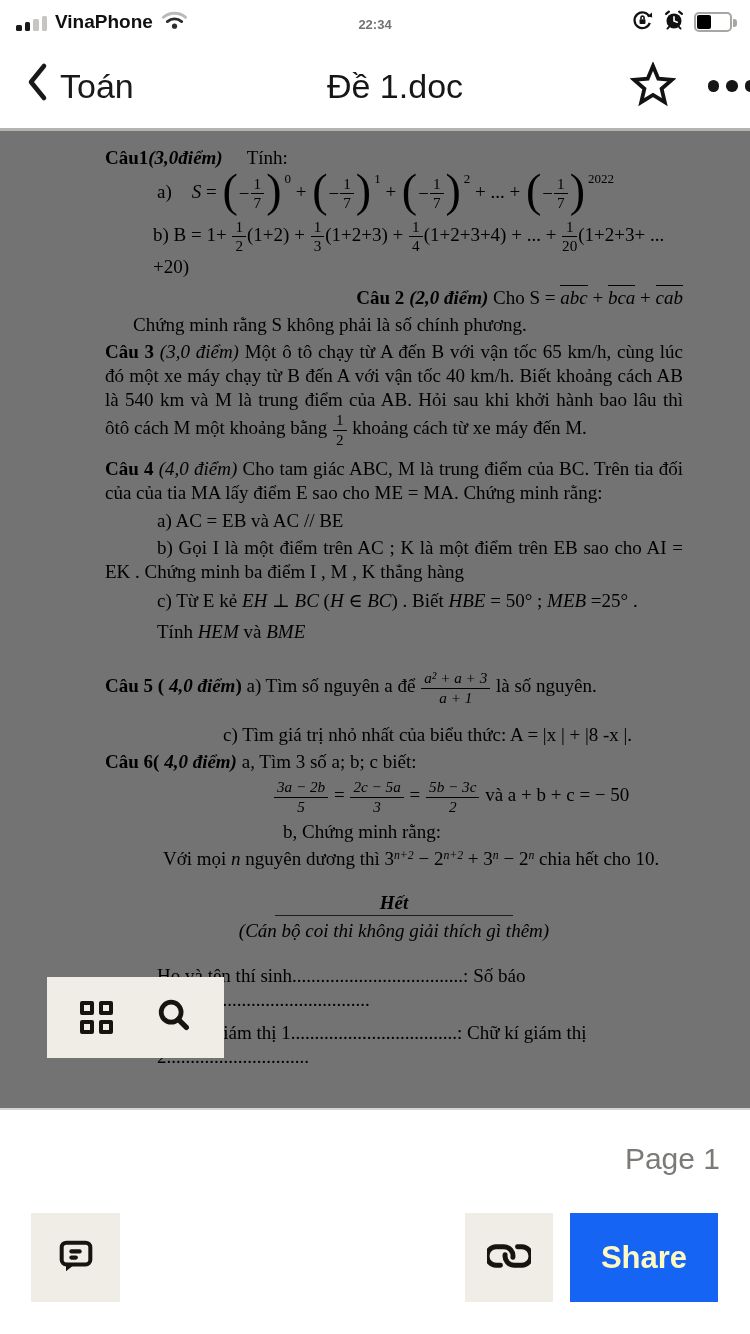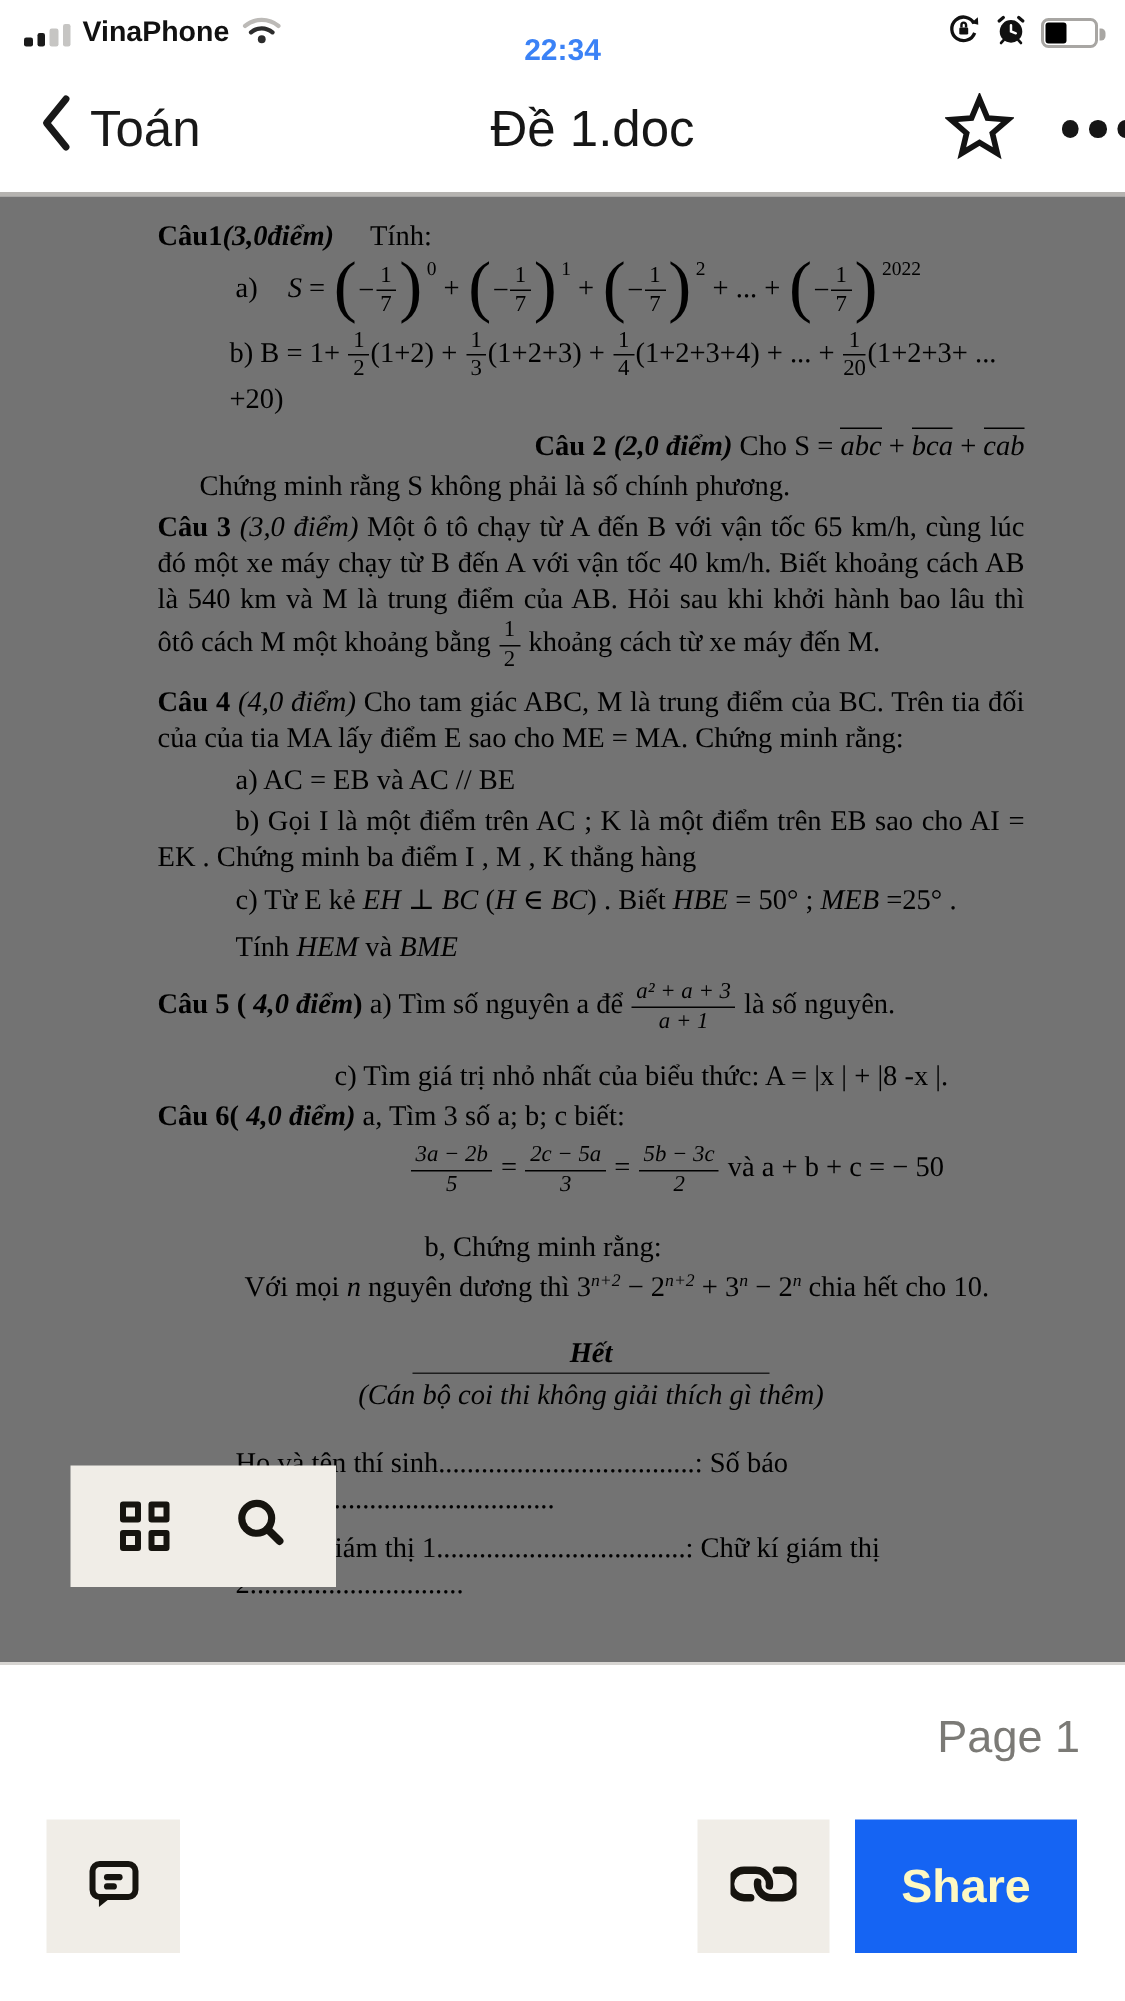--- a/index.html
+++ b/index.html
@@ -9,22 +9,22 @@
   
   .statusbar{position:absolute;top:0;left:0;width:750px;height:44px;}
   .sb-left{position:absolute;left:16px;top:0;height:44px;display:flex;align-items:center;gap:8px;}
   .signal{display:flex;align-items:flex-end;gap:3px;height:17px;}
   .signal i{display:block;width:5.5px;border-radius:1.5px;background:#1a1a1a;}
   .signal i:nth-child(1){height:6px;}
   .signal i:nth-child(2){height:9px;}
   .signal i:nth-child(3){height:12px;background:#c6c5c3;}
   .signal i:nth-child(4){height:15px;background:#c6c5c3;}
   .carrier{font-size:19px;font-weight:700;color:#111;}
-  .sb-time{position:absolute;left:0;right:0;top:12px;height:44px;display:flex;align-items:center;justify-content:center;
-           font-size:20px;font-weight:700;color:#3b82f6;}
+  .sb-time{position:absolute;left:0;right:0;top:2px;height:44px;display:flex;align-items:center;justify-content:center;
+           font-size:13px;font-weight:700;color:#737373;}
   .sb-right{position:absolute;right:12px;top:0;height:44px;display:flex;align-items:center;gap:9px;}
   .batt{position:relative;width:44px;height:22px;}
   .batt .bbody{position:absolute;left:0;top:1px;width:38px;height:20px;border:2px solid #a8a6a3;border-radius:5px;box-sizing:border-box;background:#fff;}
   .batt .bfill{position:absolute;left:3px;top:4px;width:14px;height:14px;background:#000;border-radius:2px;}
   .batt .bnub{position:absolute;left:39px;top:8px;width:4px;height:8px;background:#a8a6a3;border-radius:0 3px 3px 0;}
 
   
   .navbar{position:absolute;top:44px;left:0;width:750px;height:84px;padding-left:40px;}
   .back{position:absolute;left:26px;top:0;height:84px;display:flex;align-items:center;gap:10px;
         background:none;border:none;padding:0;font-size:34px;color:#191919;cursor:pointer;
@@ -194,25 +194,25 @@
           </span></div>
         <div class="dline" style="padding-left: 48px; margin-top: 7px;"><span>b) B = 1+ </span><span class="frac"><span class="fn">1</span><span class="fd">2</span></span><span>(1+2) + </span><span class="frac"><span class="fn">1</span><span class="fd">3</span></span><span>(1+2+3) + </span><span class="frac"><span class="fn">1</span><span class="fd">4</span></span><span>(1+2+3+4) + ... + </span><span class="frac"><span class="fn">1</span><span class="fd">20</span></span><span>(1+2+3+ ... +20)</span></div>
         <div class="dline" style="margin-top: 7px; text-align: right;"><span class="bd">Câu 2 </span><span class="bd it">(2,0 điểm)</span><span>  Cho S =  </span><span class="ov">abc</span><span> + </span><span class="ov">bca</span><span> + </span><span class="ov">cab</span></div>
         <div class="dline" style="padding-left: 28px;"><span>Chứng minh rằng S không phải là số chính phương.</span></div>
         <div class="dline just" style="margin-top: 3px;"><span class="bd">Câu 3 </span><span class="it">(3,0 điểm)</span><span>  Một ô tô chạy từ A đến B với vận tốc 65 km/h, cùng lúc đó một  xe máy chạy từ B đến A với vận tốc 40 km/h. Biết khoảng cách AB là 540 km và M là trung điểm của AB. Hỏi sau khi khởi hành bao lâu thì ôtô cách M một khoảng bằng </span><span class="frac"><span class="fn">1</span><span class="fd">2</span></span><span> khoảng cách từ xe máy đến M.</span></div>
         <div class="dline just" style="margin-top: 9px;"><span class="bd">Câu 4 </span><span class="it">(4,0 điểm)</span><span>  Cho tam giác ABC, M là trung điểm của BC. Trên tia đối của của tia MA lấy điểm E sao cho ME = MA. Chứng minh rằng:</span></div>
         <div class="dline" style="padding-left: 52px;"><span>a) AC = EB và   AC // BE</span></div>
         <div class="dline just" style="text-indent: 52px;"><span>b) Gọi I là một điểm trên AC ; K là một điểm trên EB sao cho AI = EK . Chứng minh ba điểm I , M , K  thẳng hàng</span></div>
         <div class="dline" style="padding-left: 52px; margin-top: 5px;"><span>c) Từ E kẻ </span><span class="it">EH</span><span> ⊥ </span><span class="it">BC</span><span>  (</span><span class="it">H</span><span> ∈ </span><span class="it">BC</span><span>) . Biết </span><span class="it">HBE</span><span> = 50° ; </span><span class="it">MEB</span><span> =25° .</span></div>
         <div class="dline" style="padding-left: 52px; margin-top: 7px;"><span>Tính  </span><span class="it">HEM</span><span>  và </span><span class="it">BME</span></div>
-        <div class="dline" style="margin-top: 9px;"><span class="bd">Câu 5 ( </span><span class="bd it">4,0 điểm</span><span class="bd">) </span><span>a) Tìm số nguyên a để </span><span class="frac it"><span class="fn">a² + a + 3</span><span class="fd">a + 1</span></span><span> là số nguyên.</span></div>
+        <div class="dline" style="margin-top: 26px;"><span class="bd">Câu 5 ( </span><span class="bd it">4,0 điểm</span><span class="bd">) </span><span>a) Tìm số nguyên a để </span><span class="frac it"><span class="fn">a² + a + 3</span><span class="fd">a + 1</span></span><span> là số nguyên.</span></div>
         <div class="dline" style="padding-left: 118px; margin-top: 17px;"><span>c) Tìm giá trị nhỏ nhất của biểu thức: A = |x | + |8 -x |.</span></div>
         <div class="dline"><span class="bd">Câu 6( </span><span class="bd it">4,0 điểm)</span><span> a, Tìm 3 số a; b; c biết:</span></div>
         <div class="dline" style="padding-left: 168px; margin-top: 5px;"><span class="frac it"><span class="fn">3a − 2b</span><span class="fd">5</span></span><span> = </span><span class="frac it"><span class="fn">2c − 5a</span><span class="fd">3</span></span><span> = </span><span class="frac it"><span class="fn">5b − 3c</span><span class="fd">2</span></span><span>  và  a + b + c = − 50</span></div>
-        <div class="dline" style="padding-left: 178px; margin-top: 22px;"><span>b, Chứng minh rằng:</span></div>
+        <div class="dline" style="padding-left: 178px; margin-top: 5px;"><span>b, Chứng minh rằng:</span></div>
         <div class="dline" style="padding-left: 58px;"><span>Với mọi </span><span class="it">n</span><span> nguyên dương thì  3</span><span class="sup">n+2</span><span> − 2</span><span class="sup">n+2</span><span> + 3</span><span class="sup">n</span><span> − 2</span><span class="sup">n</span><span>  chia hết cho 10.</span></div>
         <div class="dline" style="text-align: center; margin-top: 20px;"><span class="bd it">Hết</span></div>
         <div class="dochr" style="width: 238px;"></div>
         <div class="dline" style="text-align: center;"><span class="it">(Cán bộ coi thi không giải thích gì thêm)</span></div>
         <div class="dline" style="padding-left: 52px; margin-top: 20px;"><span>Họ và tên thí sinh....................................: Số báo danh.....................................</span></div>
         <div class="dline" style="padding-left: 52px; margin-top: 9px;"><span>Chữ kí giám thị 1...................................: Chữ kí giám thị 2..............................</span></div>
       </div>
   </div>
 
   <div class="toolbar beige" style="background: rgb(240, 237, 231);">

